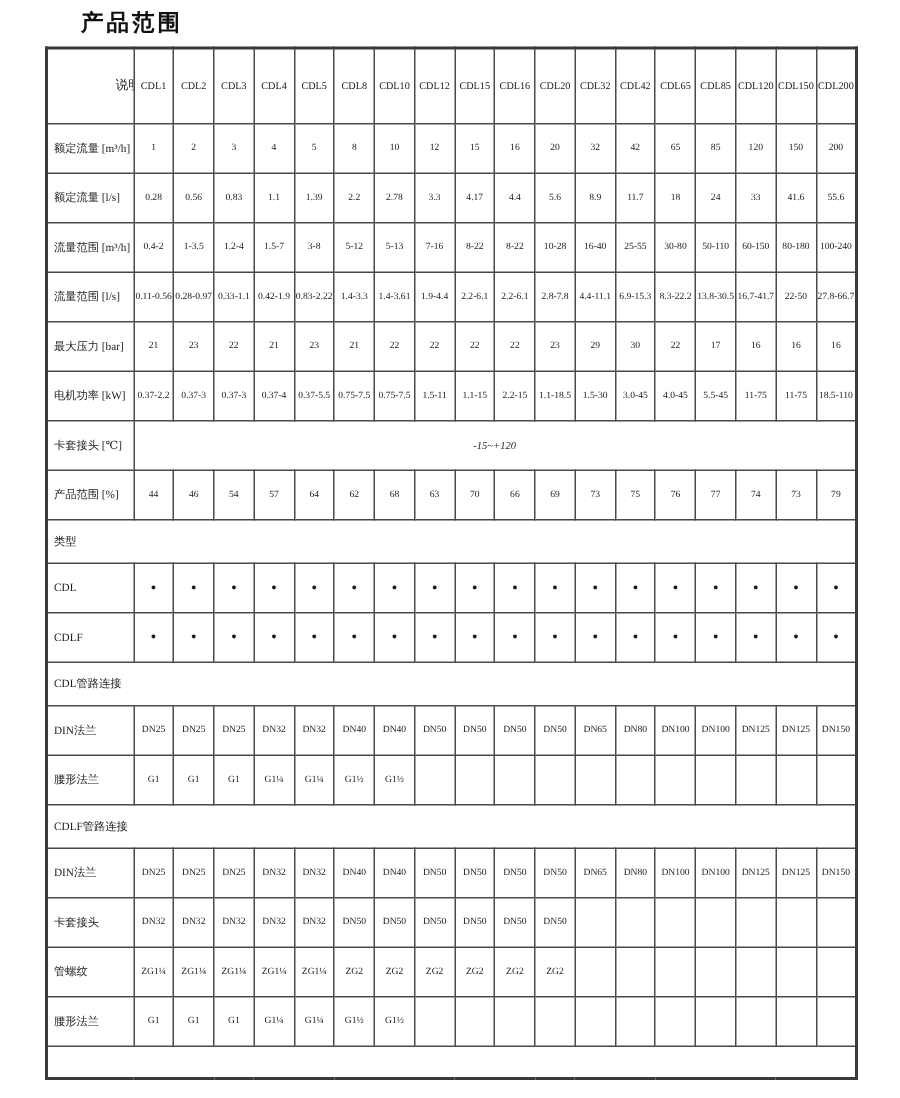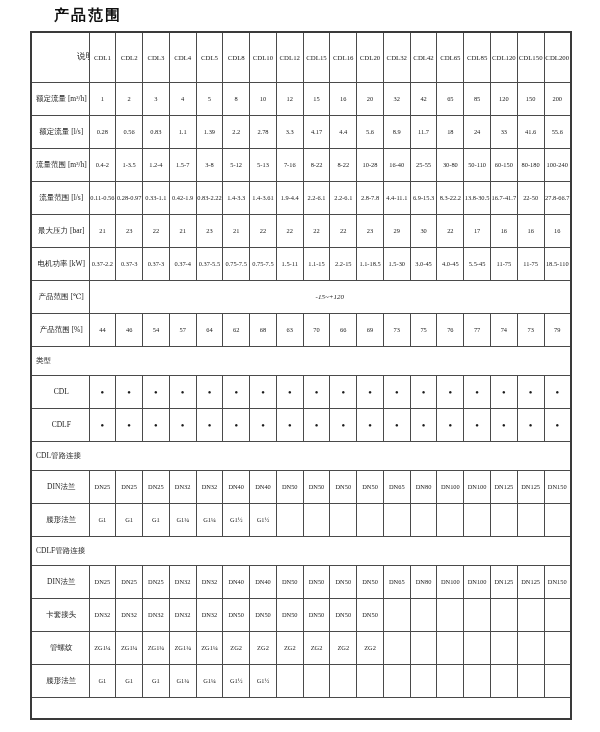--- a/index.html
+++ b/index.html
@@ -22,21 +22,21 @@
     overflow:hidden;white-space:nowrap;
     font-weight:normal;vertical-align:middle;
     padding:0;
   }
   tr.r-header{height:50px;}
   tr.r-data{height:33px;}
   tr.r-section{height:29px;}
   tr.r-empty{height:22px;}
   .c-corner{text-align:center;font-size:8.5px;padding-left:45px;}
   .c-model{text-align:center;font-size:6.8px;}
-  .c-label{text-align:center;padding-left:4px;padding-right:2px;font-size:7.5px;}
+  .c-label{text-align:left;padding-left:4px;padding-right:2px;font-size:7.5px;}
   .c-val{text-align:center;font-size:6.4px;}
   .c-bullet{text-align:center;font-size:6px;}
   .c-merged{text-align:center;font-size:7px;font-style:italic;}
   .c-section{text-align:left;padding-left:4px;font-size:7.5px;}
 </style>
 </head>
 <body>
 
 <div class="page-title">产品范围</div>
 
@@ -205,21 +205,21 @@
           <td class="c-val">1.1-18.5</td>
           <td class="c-val">1.5-30</td>
           <td class="c-val">3.0-45</td>
           <td class="c-val">4.0-45</td>
           <td class="c-val">5.5-45</td>
           <td class="c-val">11-75</td>
           <td class="c-val">11-75</td>
           <td class="c-val">18.5-110</td>
         </tr>
         <tr class="r-data">
-          <td class="c-label">产品范围 [℃]</td>
+          <td class="c-label">卡套接头 [℃]</td>
           <td class="c-merged" colspan="18">-15~+120</td>
         </tr>
         <tr class="r-data">
           <td class="c-label">产品范围 [%]</td>
           <td class="c-val">44</td>
           <td class="c-val">46</td>
           <td class="c-val">54</td>
           <td class="c-val">57</td>
           <td class="c-val">64</td>
           <td class="c-val">62</td>

